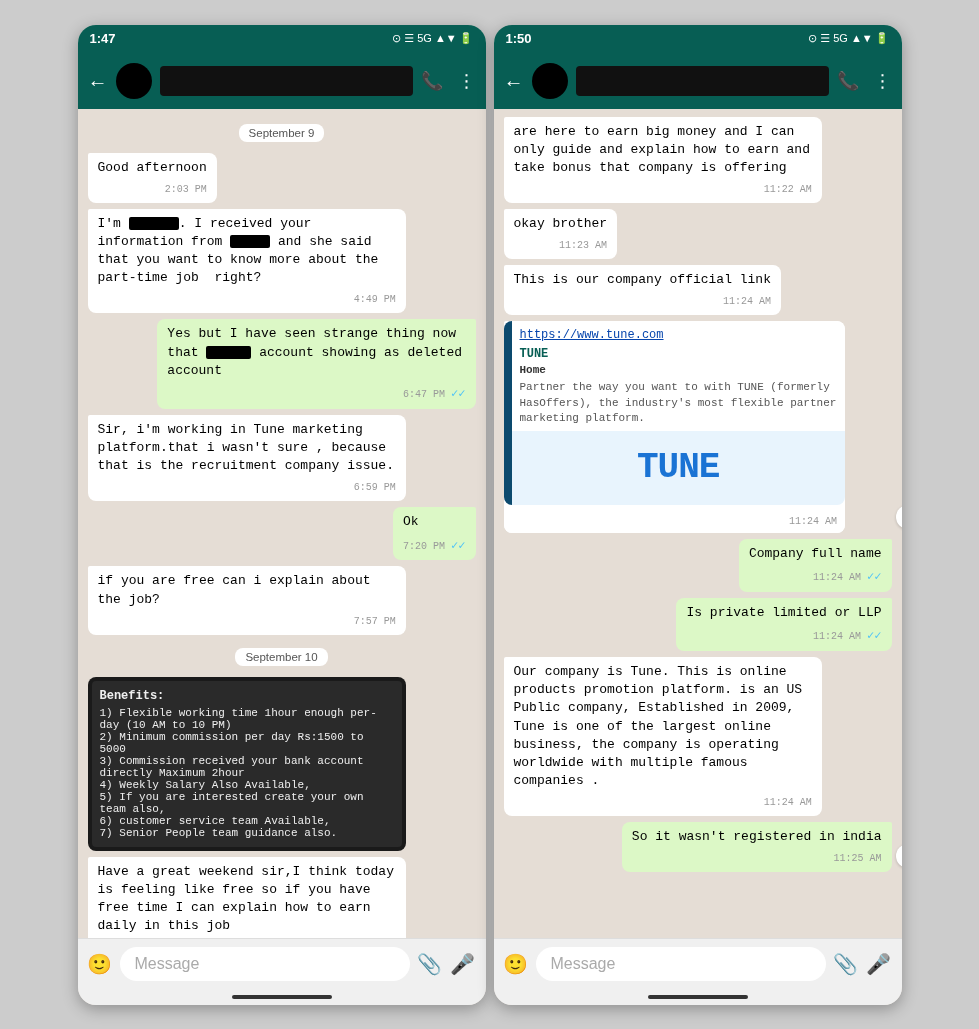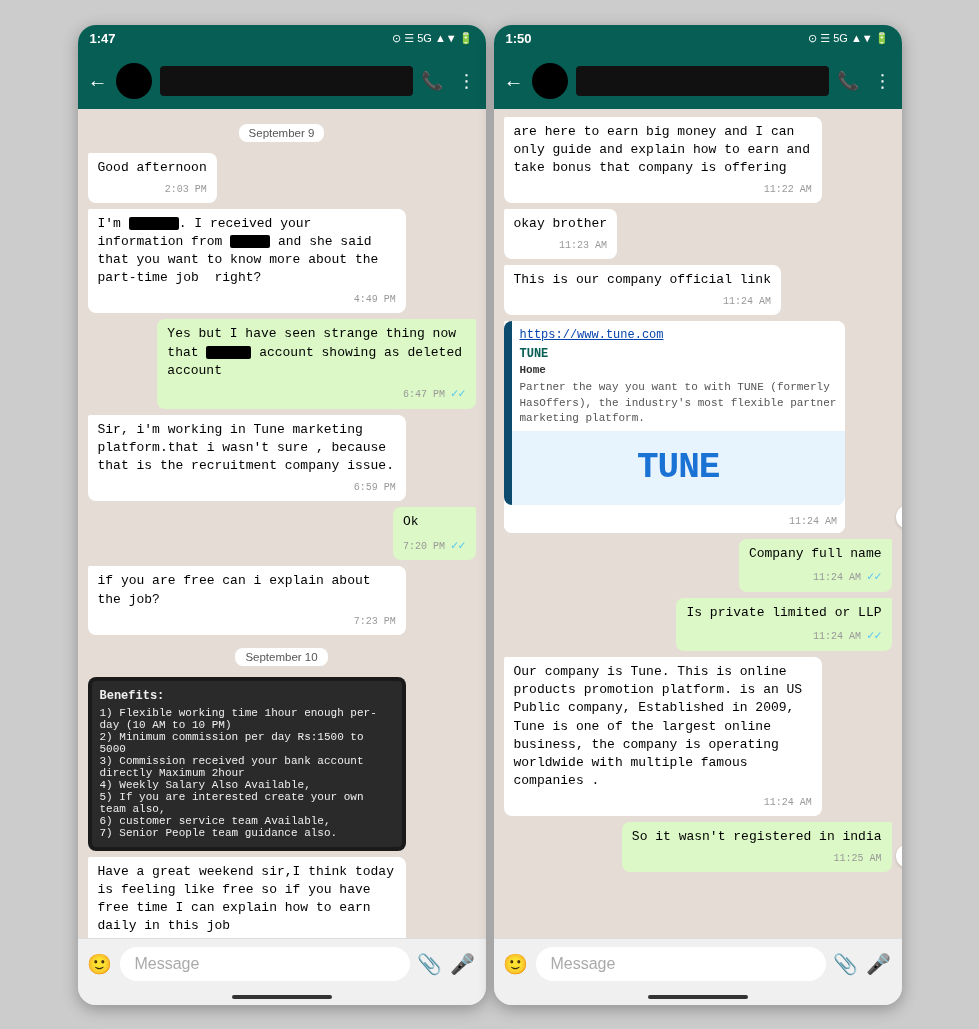--- a/index.html
+++ b/index.html
@@ -330,21 +330,21 @@
       <div class="msg-wrap sent">
         <div class="msg msg-sent">
           <span>Ok</span>
           <div class="msg-time">7:20 PM <span class="tick" style="color:#4fc3f7">✓✓</span></div>
         </div>
       </div>
 
       <div class="msg-wrap received">
         <div class="msg msg-received">
           <span>if you are free can i explain about the job?</span>
-          <div class="msg-time">7:23 PM</div>
+          <div class="msg-time">7:57 PM</div>
         </div>
       </div>
 
       <div class="date-divider">
         <span>September 10</span>
       </div>
 
       <div class="msg-wrap received">
         <div class="img-msg">
           <div class="img-content">

